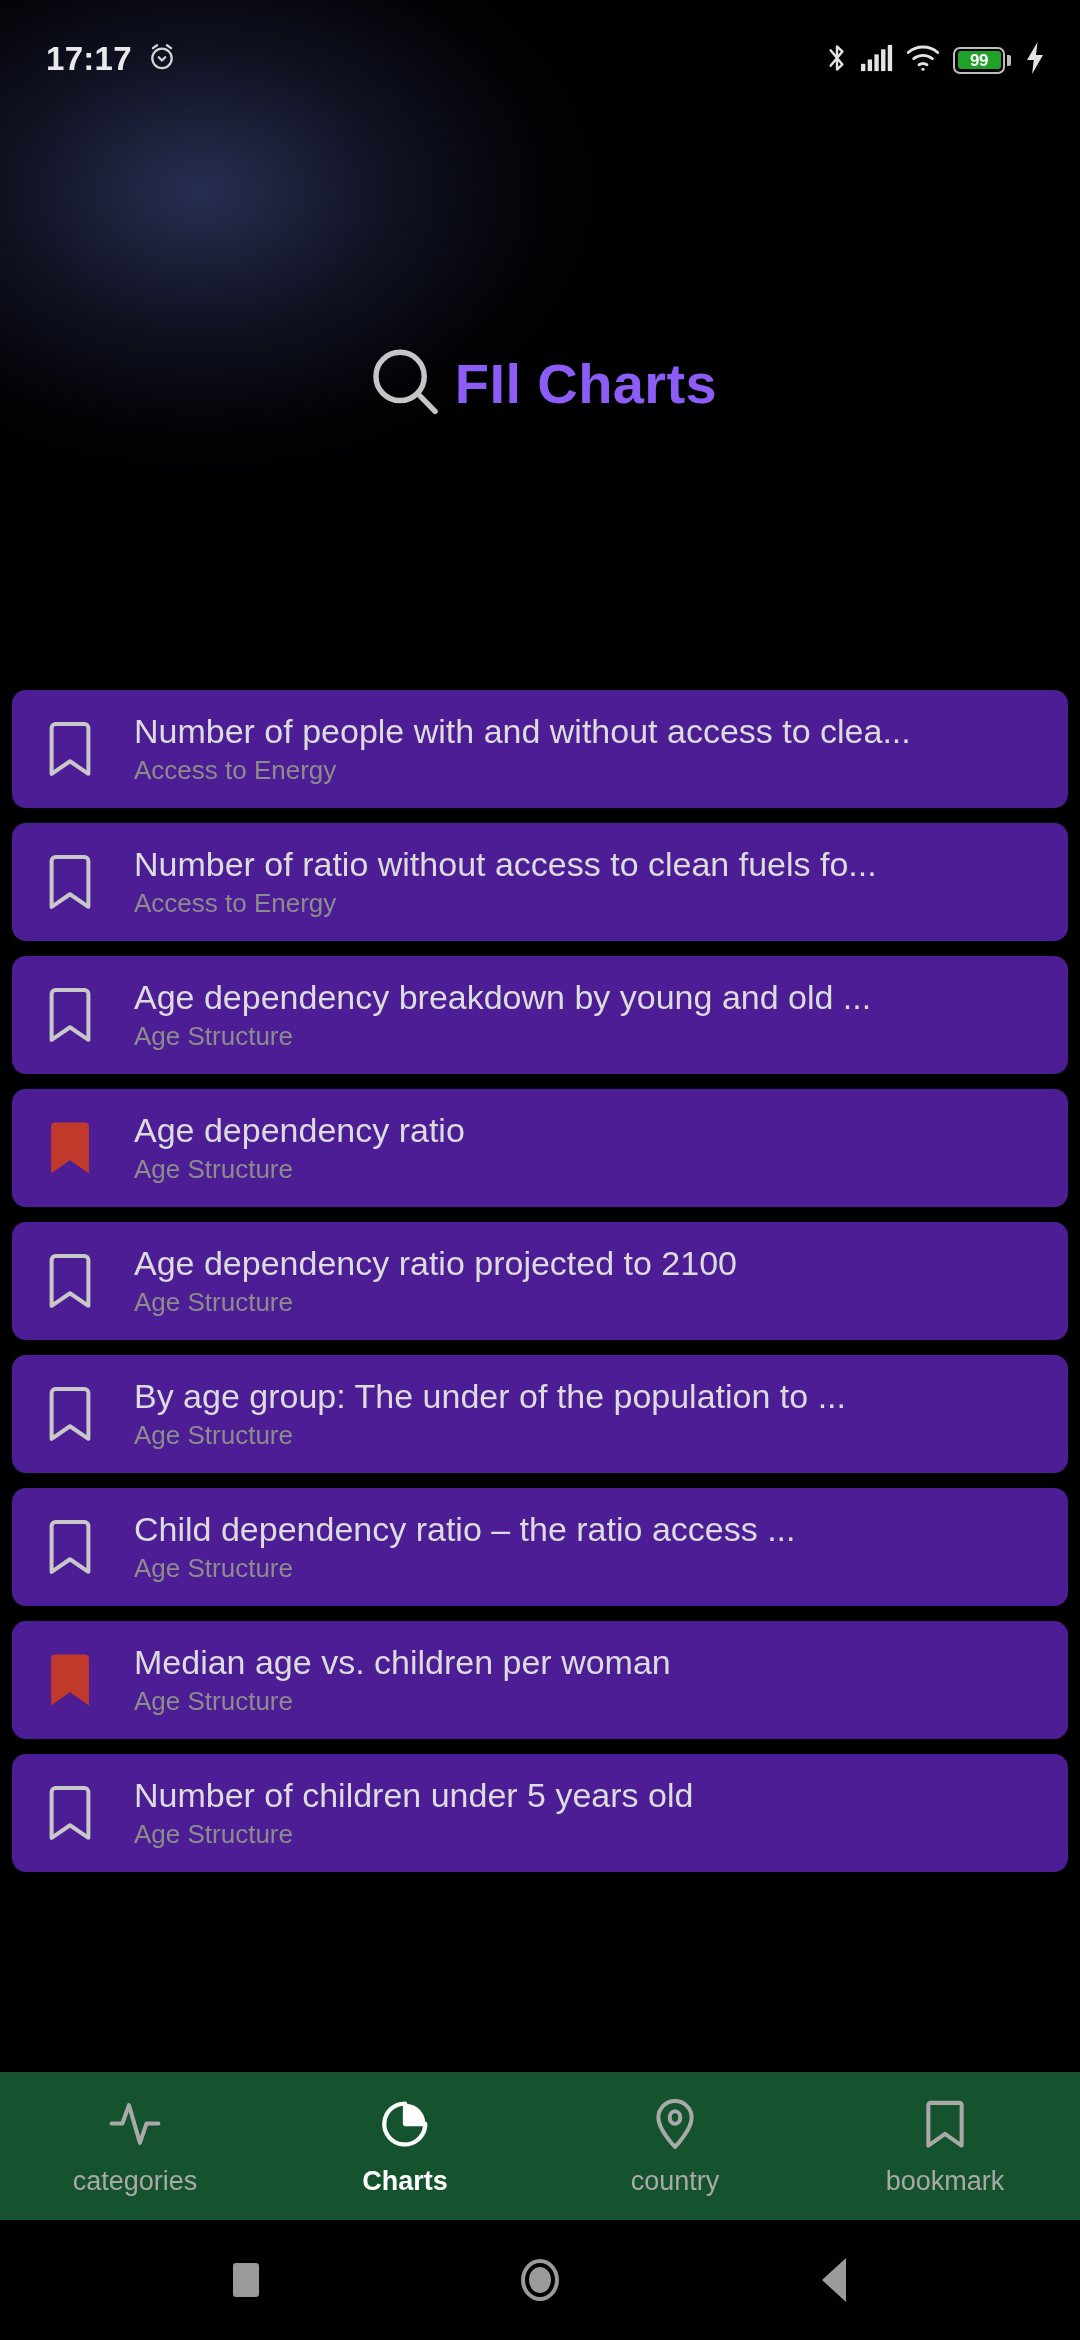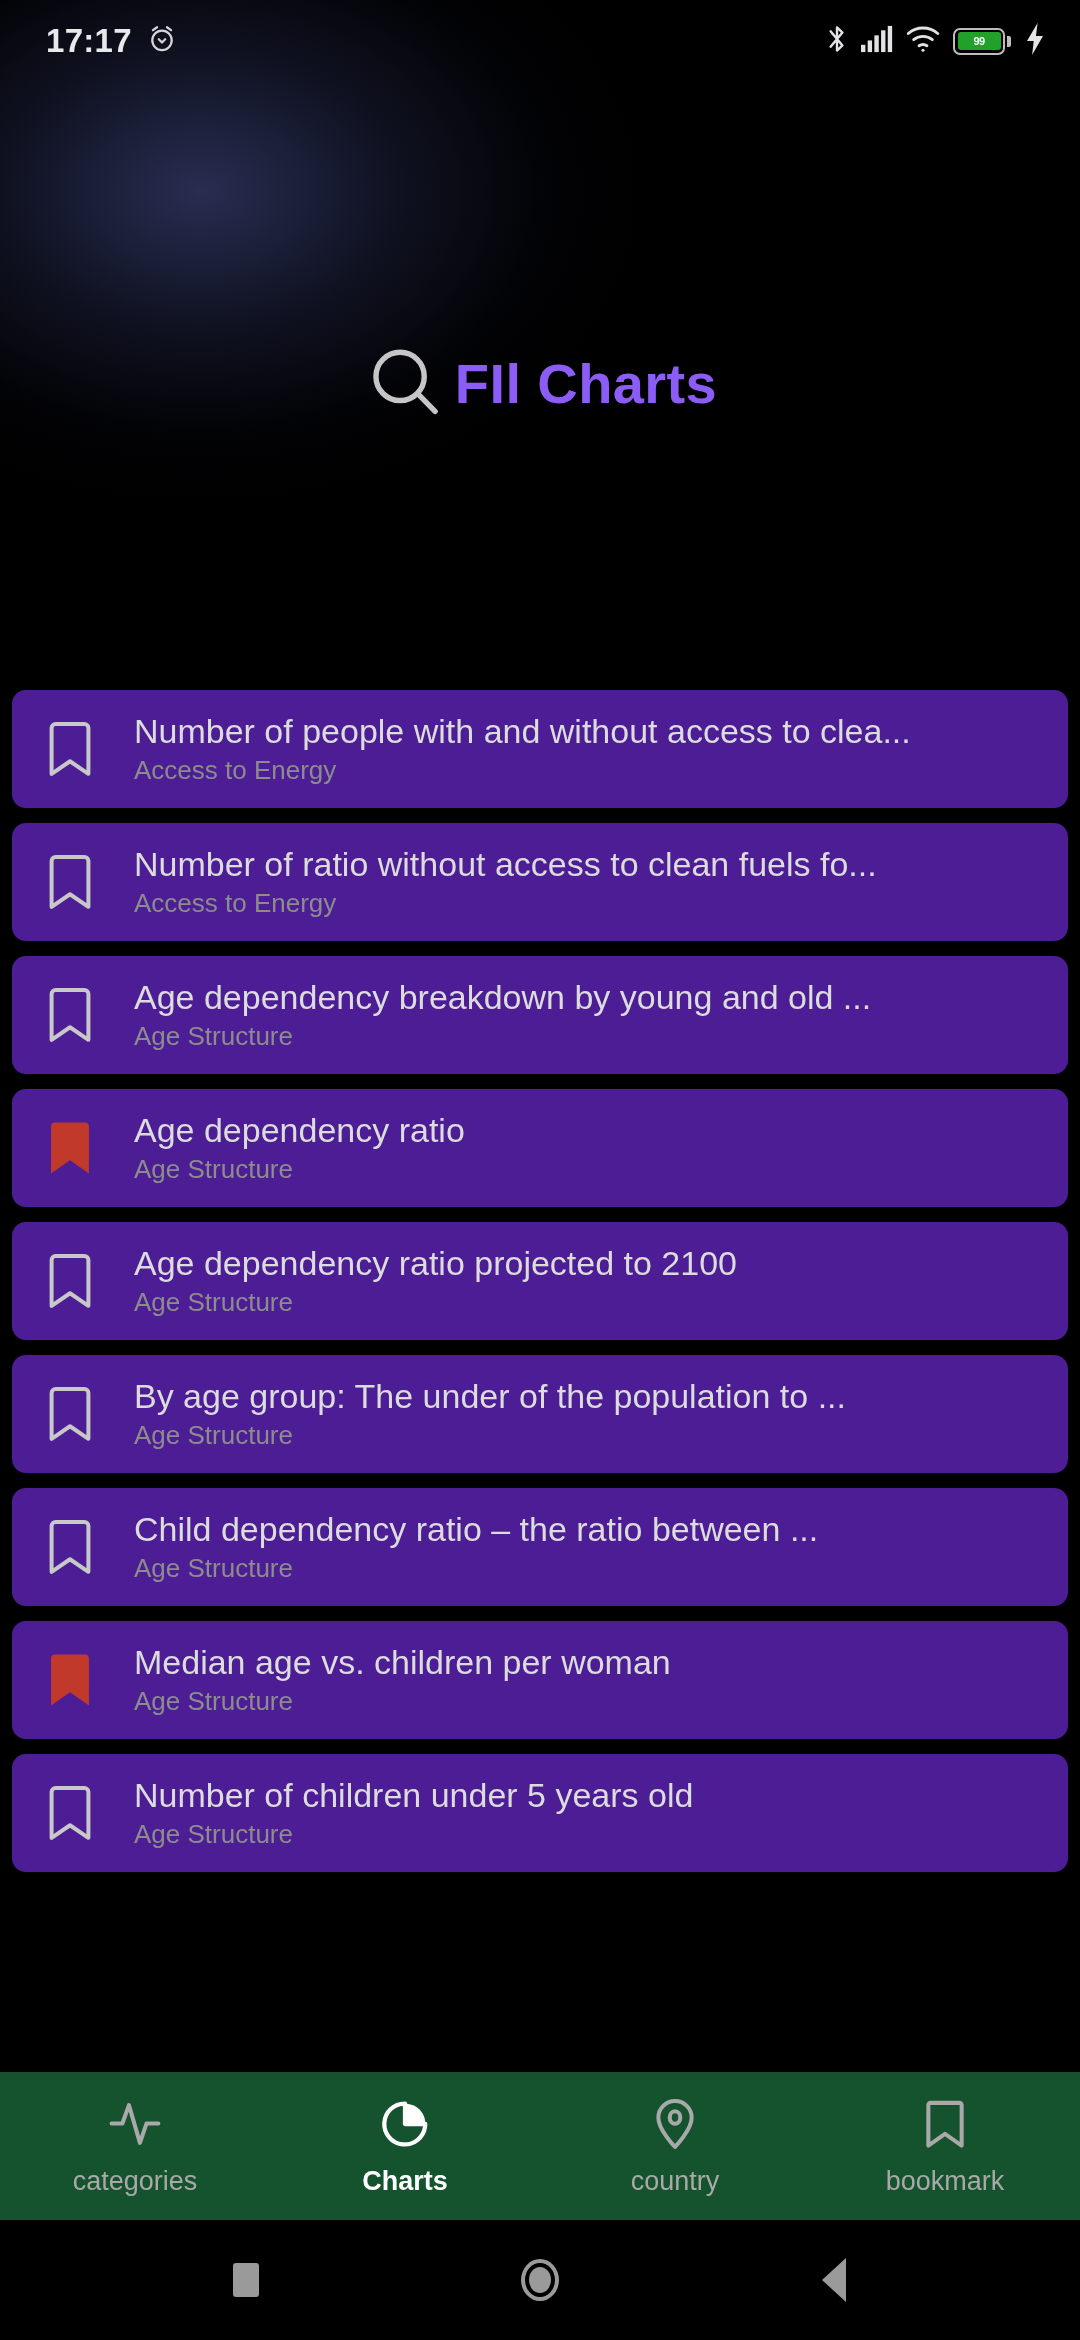--- a/index.html
+++ b/index.html
@@ -20,36 +20,36 @@
     position:absolute; left:-180px; top:-120px;
     width:1000px; height:740px;
     background:radial-gradient(ellipse 540px 380px at 38% 42%, rgba(42,48,86,0.95) 0%, rgba(26,30,56,0.55) 38%, rgba(10,12,26,0.22) 64%, rgba(0,0,0,0) 82%);
     pointer-events:none;
   }
 
   
   #status-bar {
     position:relative; z-index:3;
     height:78px; flex:0 0 78px;
-    display:flex; align-items:center; justify-content:space-between;
+    display:flex; align-items:flex-end; justify-content:space-between;
     padding:4px 34px 0 46px;
   }
   .sb-left { display:flex; align-items:center; gap:14px; }
   .sb-time { color:#e9e9ec; font-size:33px; font-weight:700; letter-spacing:0.3px; }
   .sb-right { display:flex; align-items:center; gap:13px; }
   .batt-wrap { position:relative; display:flex; align-items:center; }
   .batt-body {
     width:52px; height:27px; border:2.5px solid #bdbdbd; border-radius:7px;
     padding:2.5px; display:flex; align-items:center;
   }
   .batt-fill {
     background:#22a12a; height:100%; width:100%; border-radius:3px;
     display:flex; align-items:center; justify-content:center;
   }
-  .batt-num { color:#fff; font-size:11px; font-weight:700; line-height:1; letter-spacing:-0.5px; }
+  .batt-num { color:#fff; font-size:17px; font-weight:700; line-height:1; letter-spacing:-0.5px; }
   .batt-cap { width:4px; height:11px; background:#bdbdbd; border-radius:0 2px 2px 0; margin-left:2px; }
 
   
   #header {
     position:relative; z-index:3;
     flex:0 0 auto;
     height:612px;
     display:flex; align-items:center; justify-content:center;
     gap:10px;
   }
@@ -251,21 +251,21 @@
           <div class="item-sub">Age Structure</div>
         </div>
       </div>
       <div class="list-item">
         <div class="bm-slot">
           <svg width="44" height="56" viewBox="0 0 16 21" fill="none" stroke="#c8c8c8" stroke-width="1.5" stroke-linejoin="round">
             <path d="M2.6 1.1 h10.8 a1.5 1.5 0 0 1 1.5 1.5 v17.2 L8 15.1 L1.1 19.8 V2.6 A1.5 1.5 0 0 1 2.6 1.1 z"></path>
           </svg>
         </div>
         <div class="item-text">
-          <div class="item-title">Child dependency ratio – the ratio between ...</div>
+          <div class="item-title">Child dependency ratio – the ratio access ...</div>
           <div class="item-sub">Age Structure</div>
         </div>
       </div>
       <div class="list-item">
         <div class="bm-slot">
           <svg width="44" height="56" viewBox="0 0 16 21">
             <path d="M2.4 0.9 h11.2 a1.5 1.5 0 0 1 1.5 1.5 v17.7 L8 15.1 L0.9 20.1 V2.4 A1.5 1.5 0 0 1 2.4 0.9 z" fill="#c0392b"></path>
           </svg>
         </div>
         <div class="item-text">

